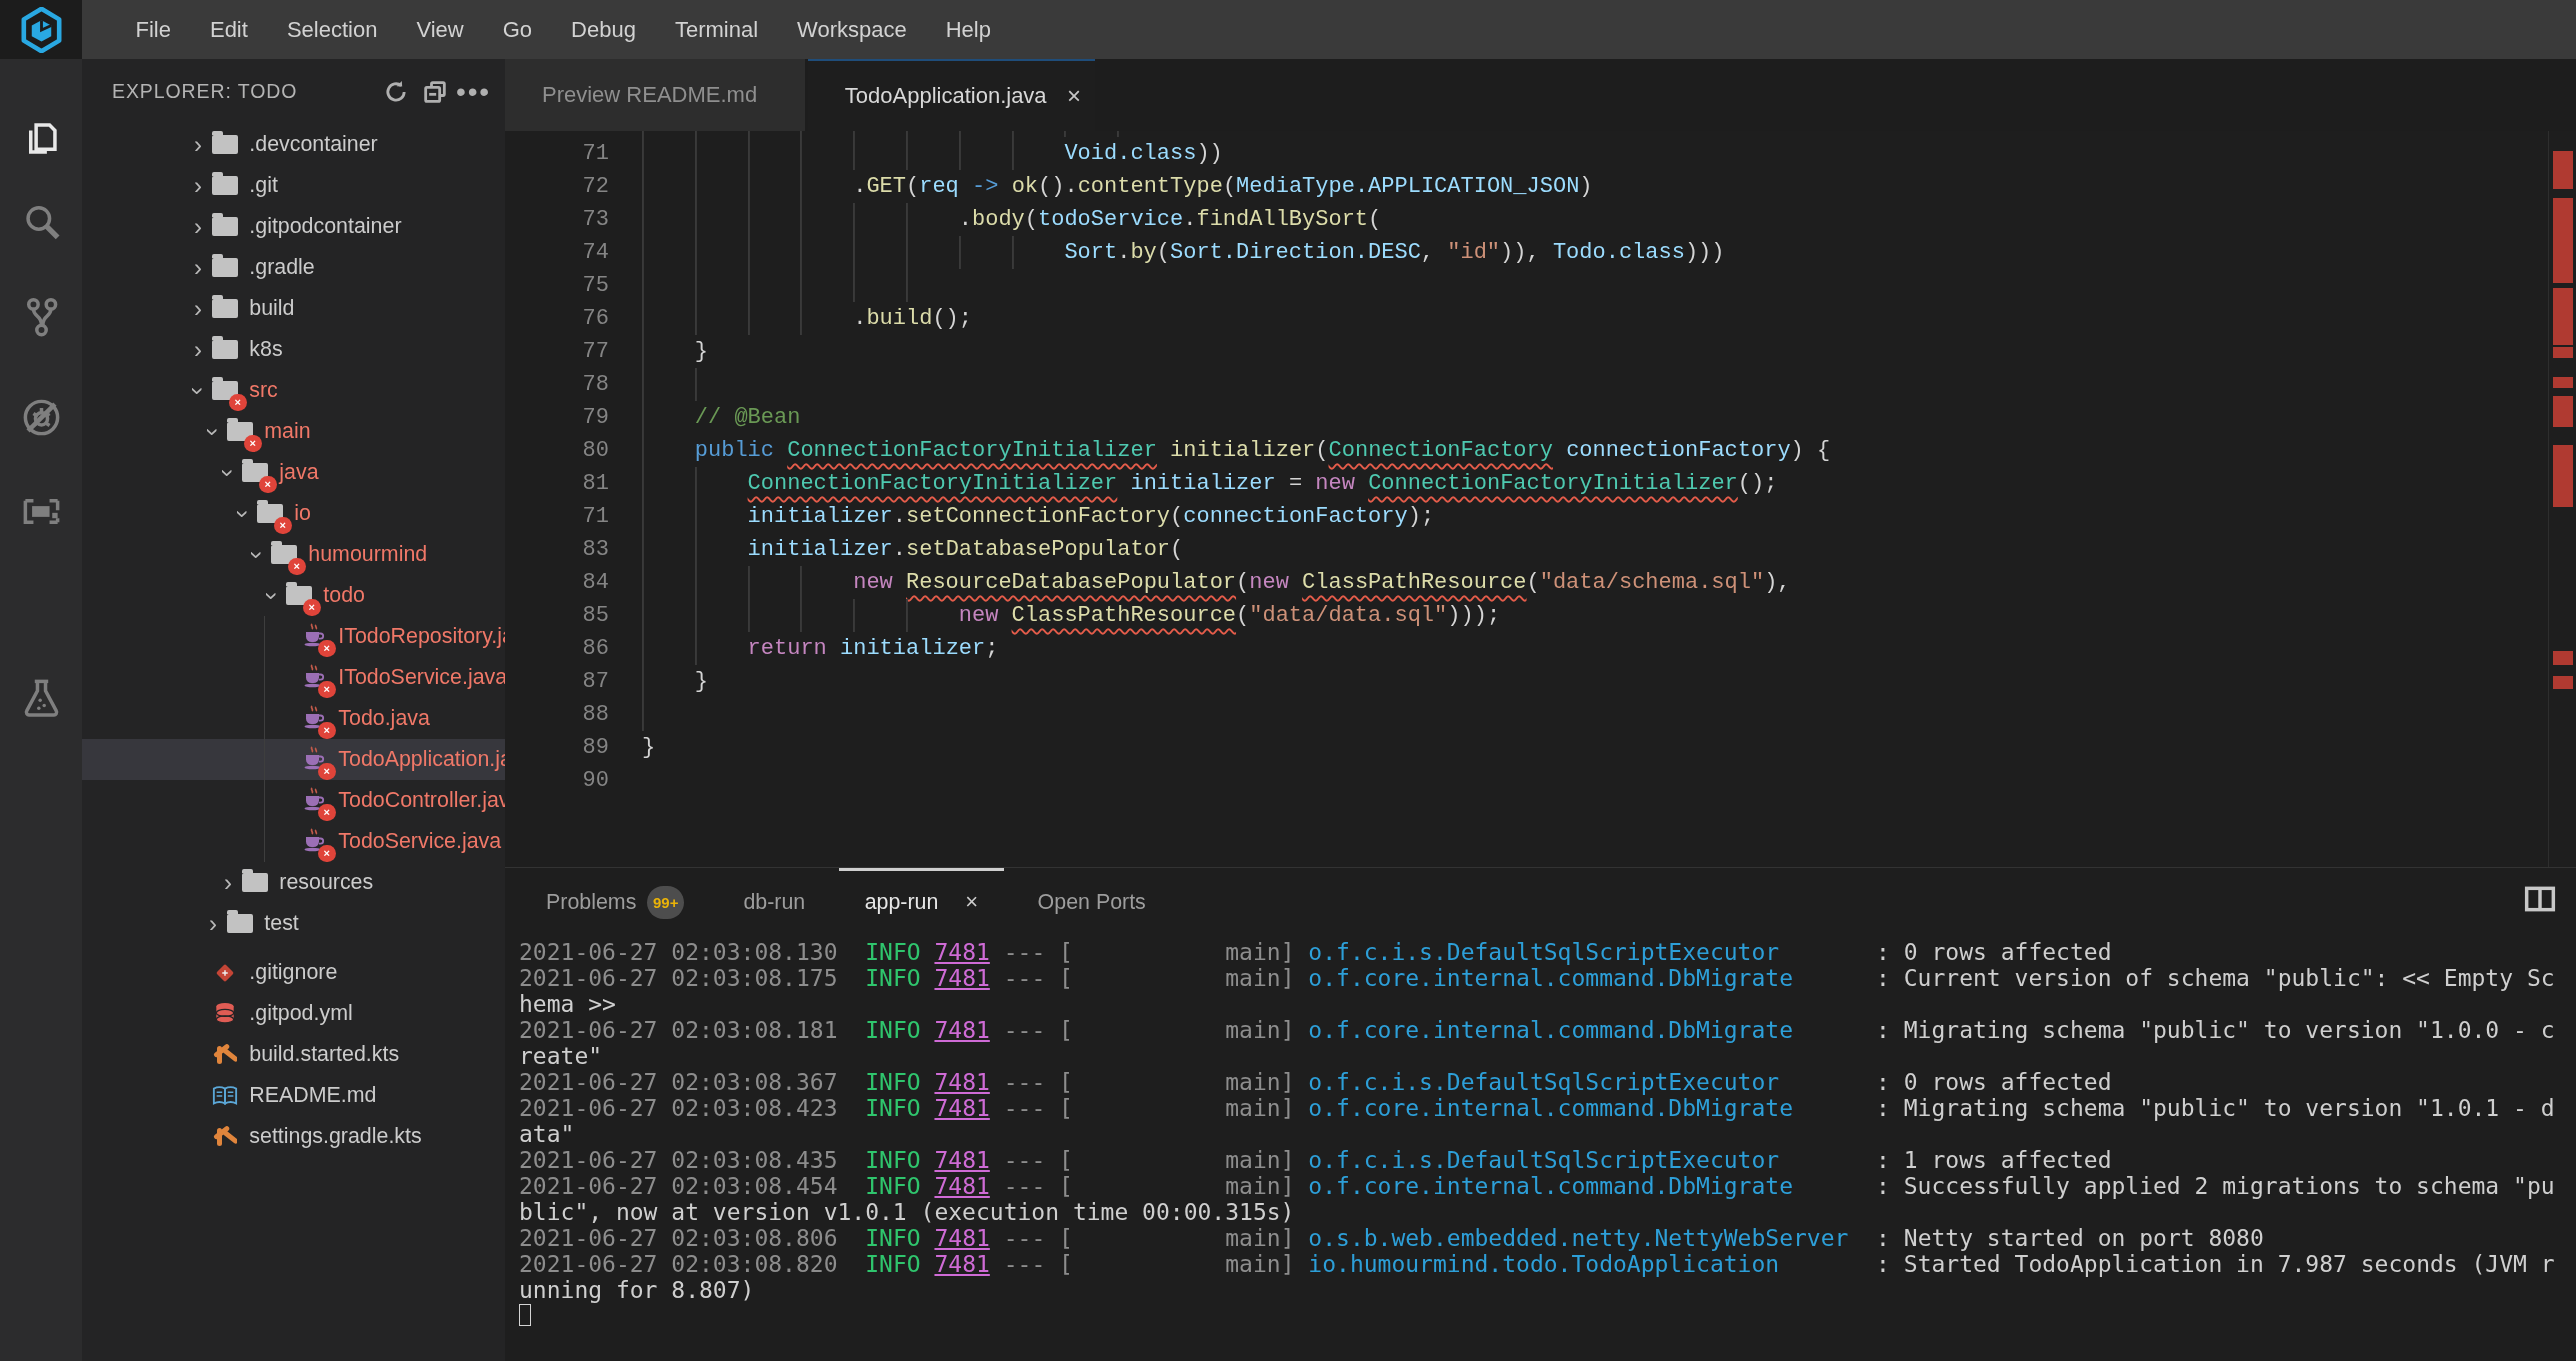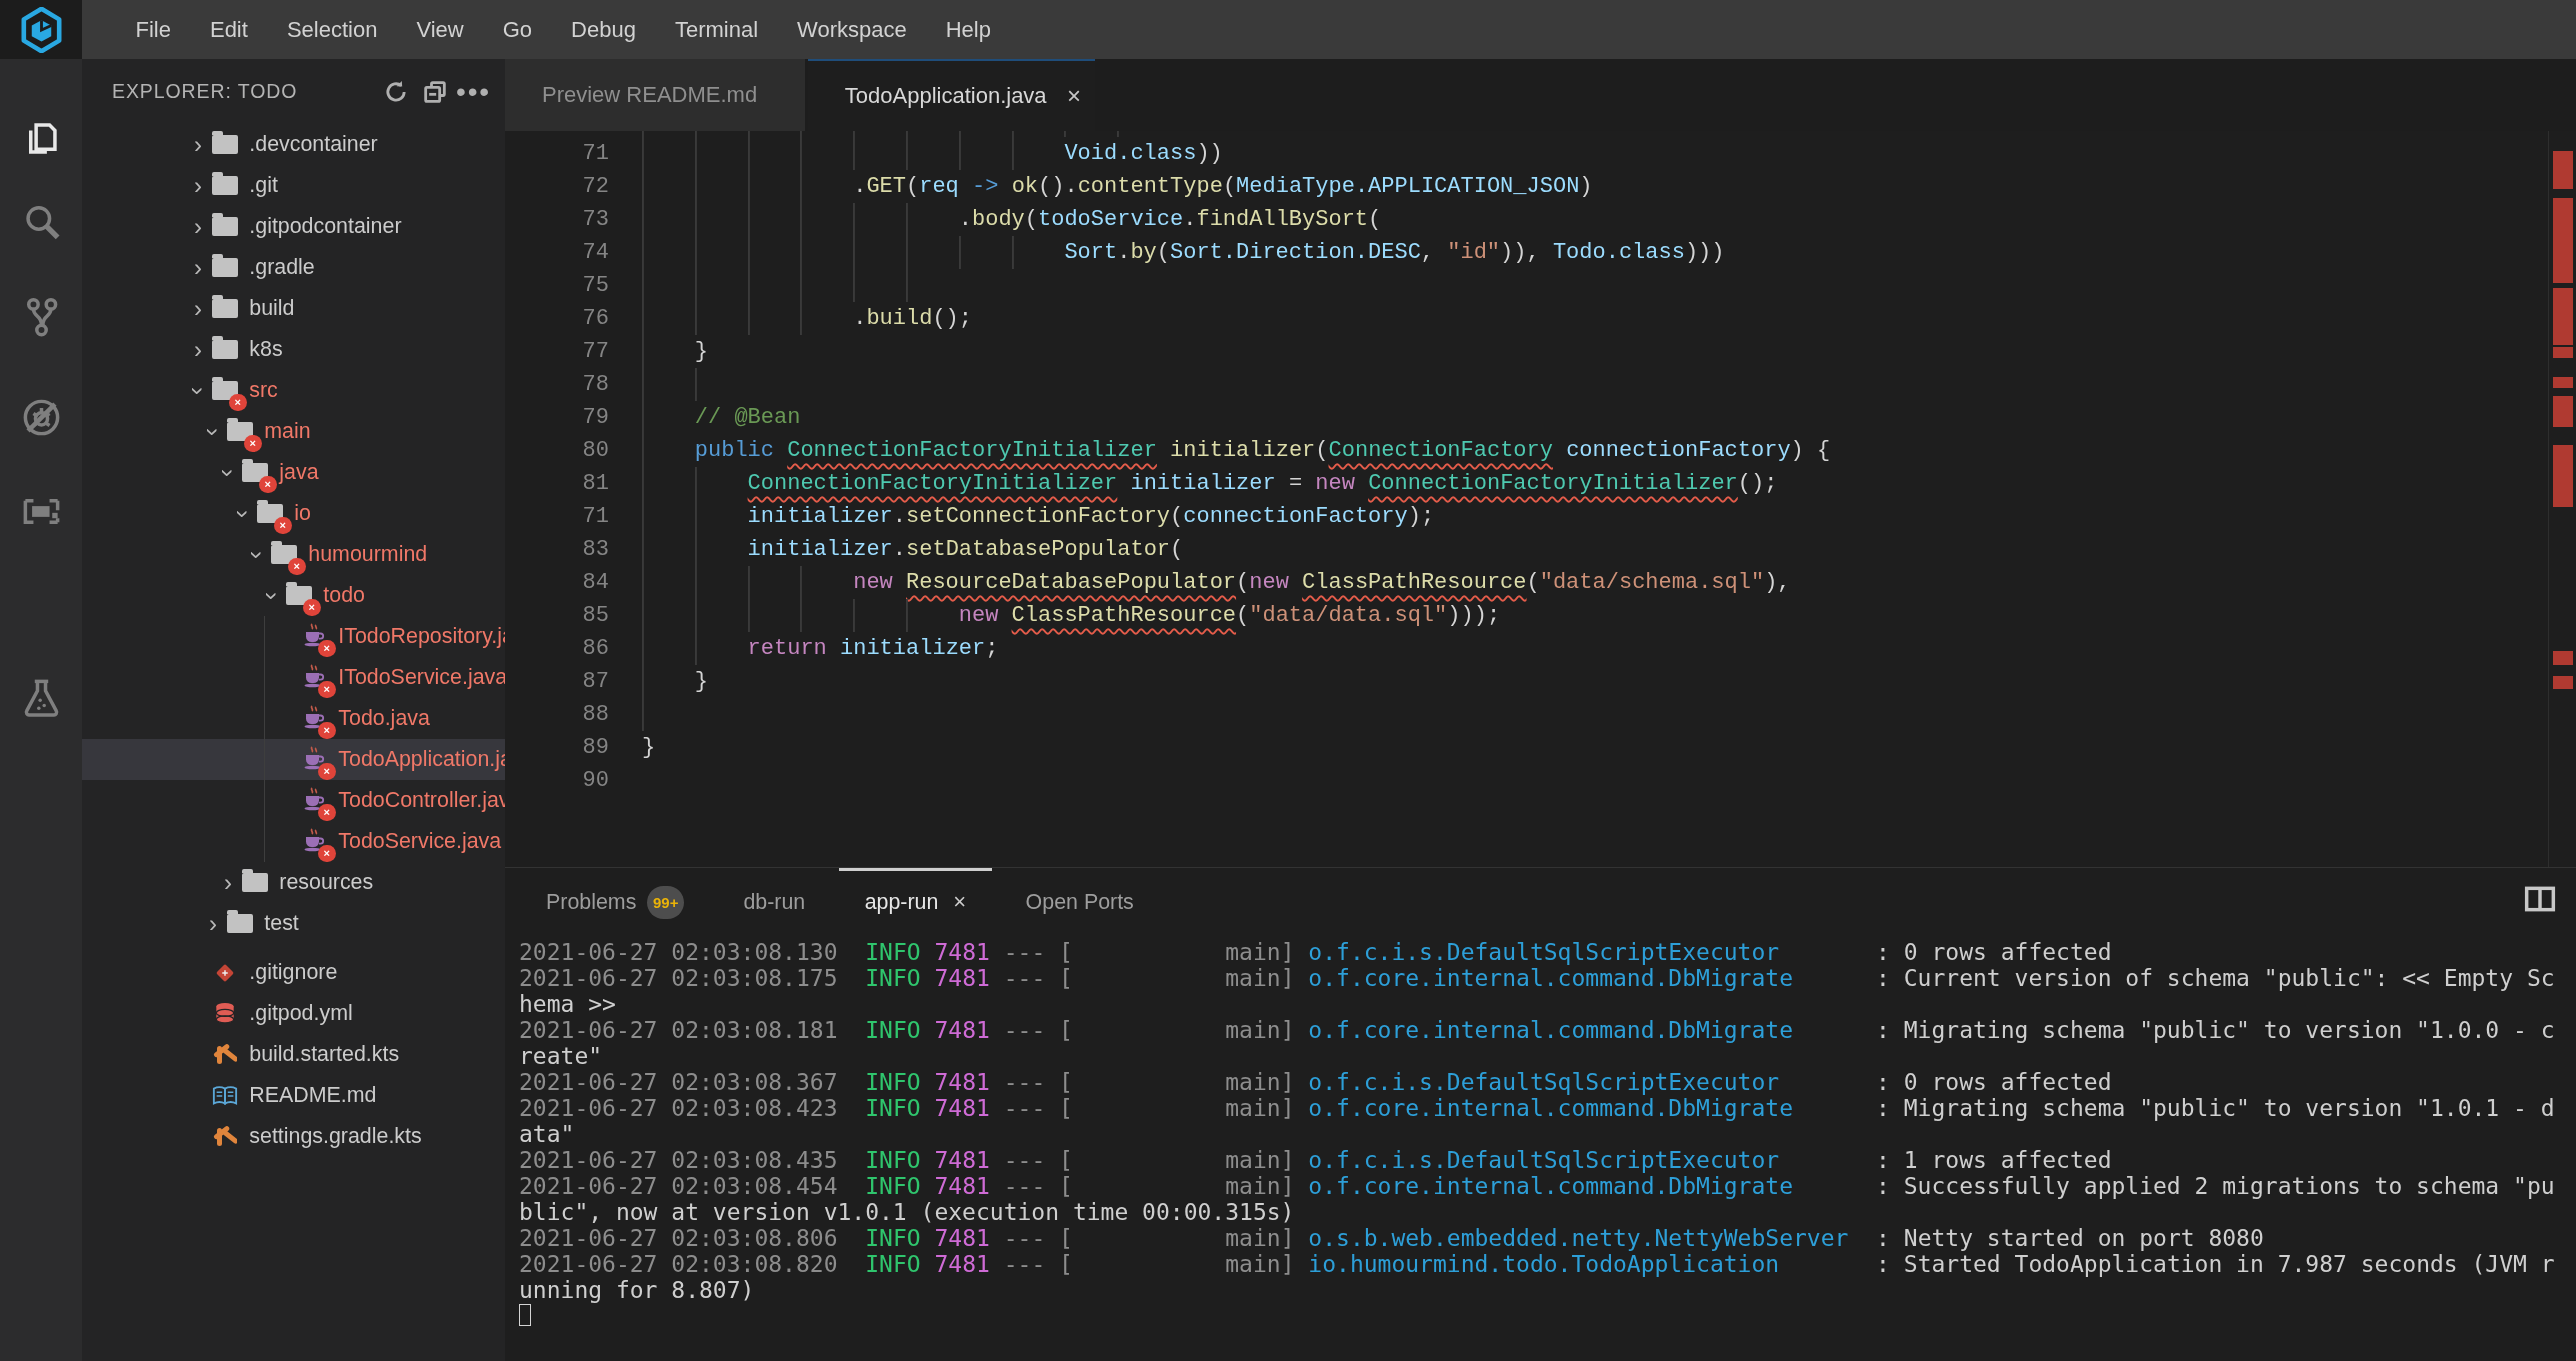--- a/index.html
+++ b/index.html
@@ -80,33 +80,33 @@
            border-left:0.9px solid #2e2e2e; }
   .mark { position:absolute; left:3.7px; right:2.8px; background:#b03a31; }
 
   
   #panel { height:495px; flex:none; background:#1e1e1e; border-top:0.9px solid #333;
            display:flex; flex-direction:column; }
   #panel-tabs { height:65px; flex:none; display:flex; align-items:stretch;
                 padding-left:15px; position:relative; }
   .ptab { display:flex; align-items:center; padding:0 26px; margin-right:7.4px;
           font-size:21.4px; color:#9d9d9d; border-top:3.7px solid transparent; cursor:default; }
-  .ptab.active { color:#e7e7e7; border-top-color:#cfcfcf; }
+  .ptab.active { color:#e7e7e7; border-top-color:#cfcfcf;gap:12px; }
   .ptab .badge { margin-left:11px; min-width:33px; height:33px; border-radius:16.7px;
                  background:#4d4d4d; color:#eab308; font-size:15px; font-weight:bold;
                  display:flex; align-items:center; justify-content:center; padding:0 5.6px; }
   .ptab .close { margin-left:15px; color:#cccccc; font-size:22px; }
   #panel-action { position:absolute; right:20.4px; top:16.7px; }
   #panel-action svg { stroke:#c8c8c8; fill:none; stroke-width:2.6; }
 
   #terminal { flex:1; padding:5.6px 0 0 14px; overflow:hidden;
               font-family:"DejaVu Sans Mono", monospace; font-size:23px; }
   .tl { height:26px; line-height:26px; white-space:pre; color:#cfcfcf; }
   .tm{color:#8d8d8d;} .dim{color:#8d8d8d;} .lv{color:var(--info-green);}
-  .pid{color:var(--pid-magenta);} .lg{color:var(--logger-blue);} .msg{color:#cfcfcf;}
+  .pid{color:var(--pid-magenta);text-decoration:underline;} .lg{color:var(--logger-blue);} .msg{color:#cfcfcf;}
   #cursor { display:inline-block; width:12px; height:22px; border:1.9px solid #d4d4d4;
             margin-top:1.9px; }
 </style>
 </head>
 <body>
 
 <div id="titlebar">
   <div id="logo-box">
     <svg width="43" height="46" viewBox="0 0 24 26">
       <path d="M12 1 L22 7 V19 L12 25 L2 19 V7 Z" fill="none" stroke="#29a8e2" stroke-width="2.6" stroke-linejoin="round"></path>

